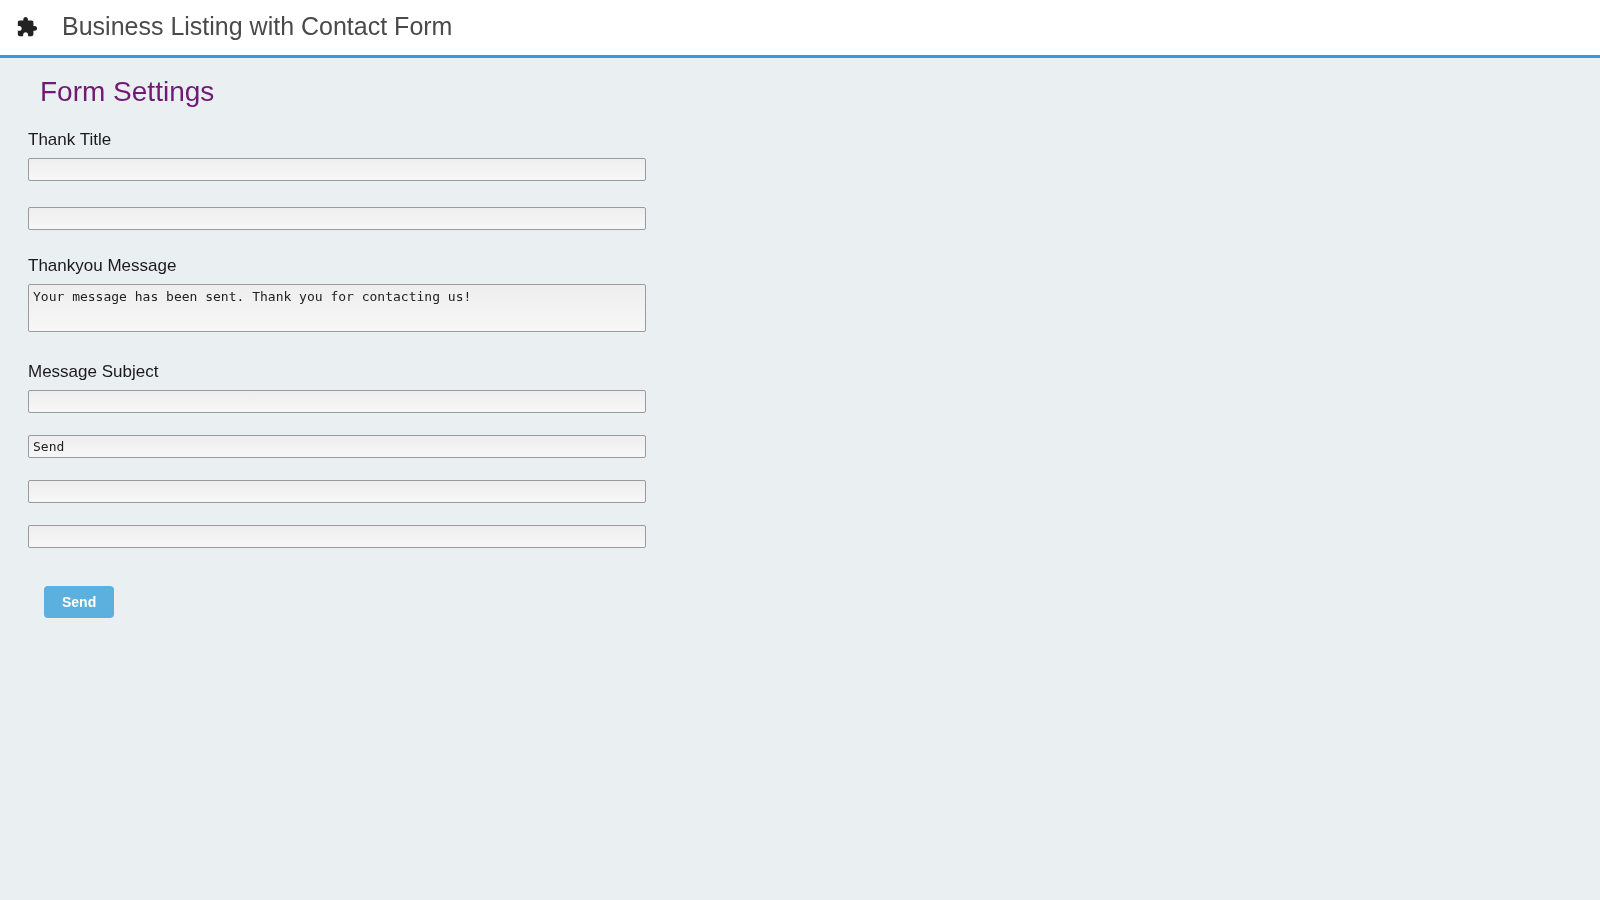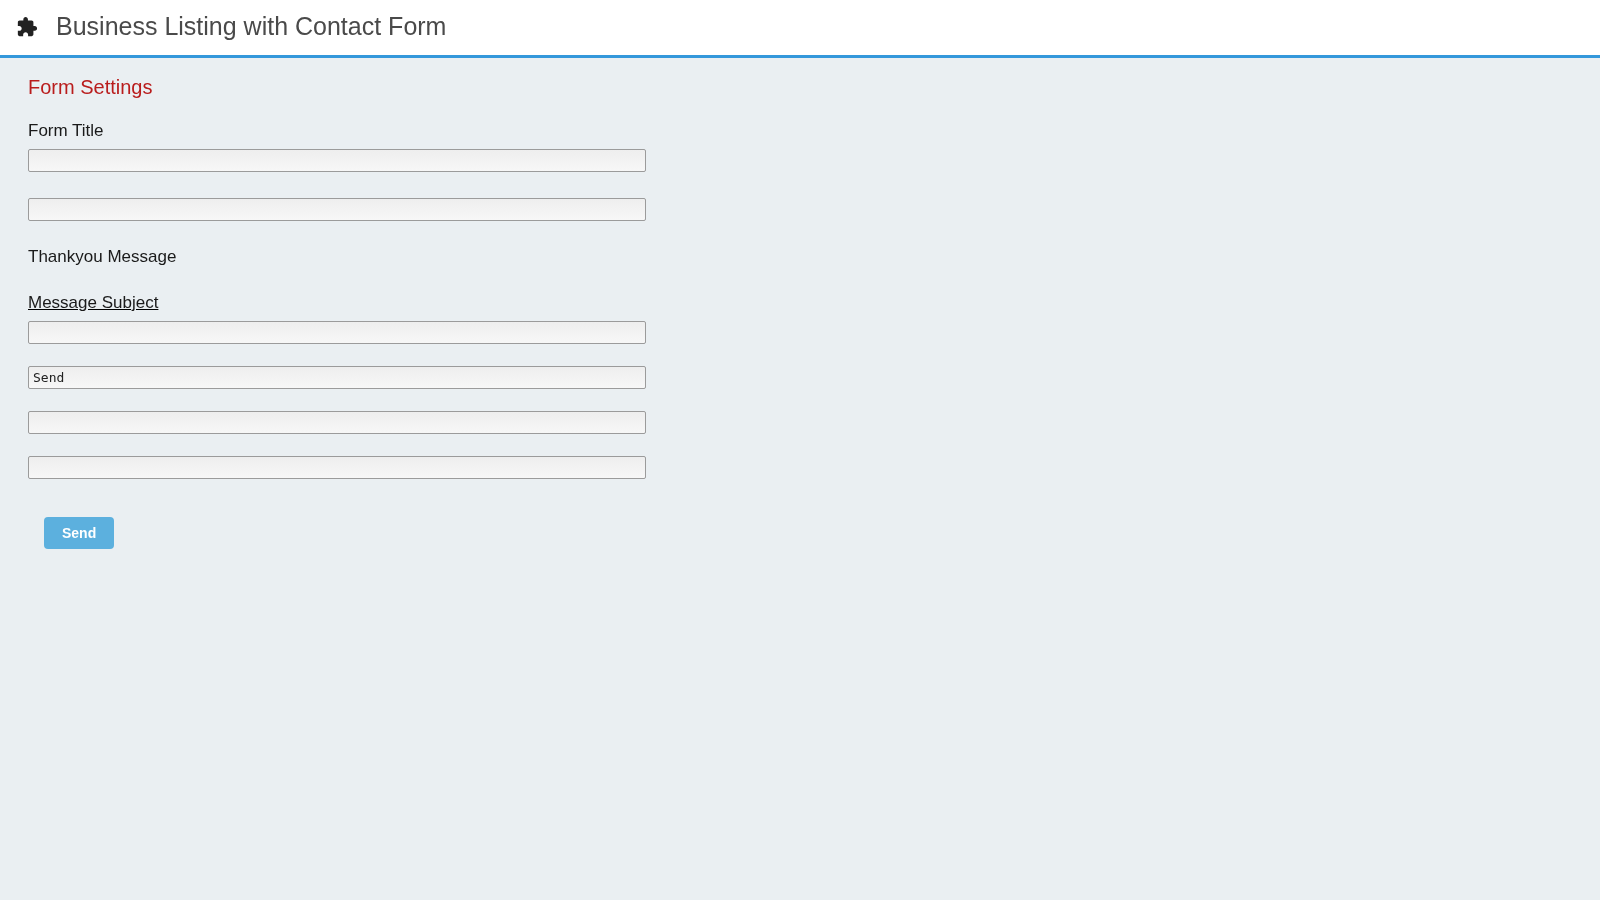--- a/index.html
+++ b/index.html
@@ -13,40 +13,41 @@
       width: 1600px;
       height: 900px;
       overflow: hidden;
     }
     .header {
       background: #ffffff;
       padding: 12px 16px 14px 16px;
       border-bottom: 3px solid #3498db;
       display: flex;
       align-items: center;
-      gap: 18px;
+      gap: 24px;
     }
     .header-title {
       font-size: 25px;
       font-weight: 400;
       color: #4a4a4a;
     }
     .puzzle-icon {
       width: 22px;
       height: 22px;
       flex-shrink: 0;
     }
     .page {
       padding: 18px 28px;
     }
     .section-title {
-      font-size: 20px;
+      font-size: 28px;
       font-weight: 500;
-      color: #b91c1c;
+      color: #701a75;
       margin-bottom: 22px;
+      margin-left: 12px;
     }
     .form-group {
       margin-bottom: 26px;
     }
     .form-label {
       display: block;
       font-size: 17px;
       color: #1a1a1a;
       margin-bottom: 8px;
       font-weight: 400;
@@ -69,21 +70,20 @@
       border: 1px solid #9b9b9b;
       background: linear-gradient(to bottom, #eeeeee 0%, #f7f7f7 100%);
       font-family: monospace;
       font-size: 13px;
       color: #222;
       border-radius: 2px;
       resize: none;
     }
     .group-tight {
       margin-bottom: 22px;
-      text-decoration: underline;
     }
     .btn-send {
       margin-left: 16px;
       margin-top: 12px;
       background: #5cb0de;
       color: #ffffff;
       border: none;
       border-radius: 4px;
       padding: 8px 18px;
       font-size: 14px;
@@ -100,30 +100,31 @@
       <path d="M20.5 11H19V7c0-1.1-.9-2-2-2h-4V3.5C13 2.12 11.88 1 10.5 1S8 2.12 8 3.5V5H4c-1.1 0-1.99.9-1.99 2v3.8H3.5c1.49 0 2.7 1.21 2.7 2.7s-1.21 2.7-2.7 2.7H2V20c0 1.1.9 2 2 2h3.8v-1.5c0-1.49 1.21-2.7 2.7-2.7 1.49 0 2.7 1.21 2.7 2.7V22H17c1.1 0 2-.9 2-2v-4h1.5c1.38 0 2.5-1.12 2.5-2.5S21.88 11 20.5 11z"></path>
     </svg>
   </span>
   <h1 class="header-title">Business Listing with Contact Form</h1>
 </div>
 
 <div class="page">
   <h2 class="section-title">Form Settings</h2>
 
   <div class="form-group">
-    <label class="form-label">Form Title</label>
+    <label class="form-label">Thank Title</label>
     <input type="text" class="form-input" value="" style="">
   </div>
 
   <div class="form-group">
     <input type="text" class="form-input" value="" style="">
   </div>
 
   <div class="form-group">
     <label class="form-label">Thankyou Message</label>
+    <textarea class="form-textarea" style="">Your message has been sent. Thank you for contacting us!</textarea>
   </div>
 
   <div class="form-group group-tight">
     <label class="form-label">Message Subject</label>
     <input type="text" class="form-input" value="" style="">
   </div>
 
   <div class="form-group group-tight">
     <input type="text" class="form-input" value="Send" style="">
   </div>

